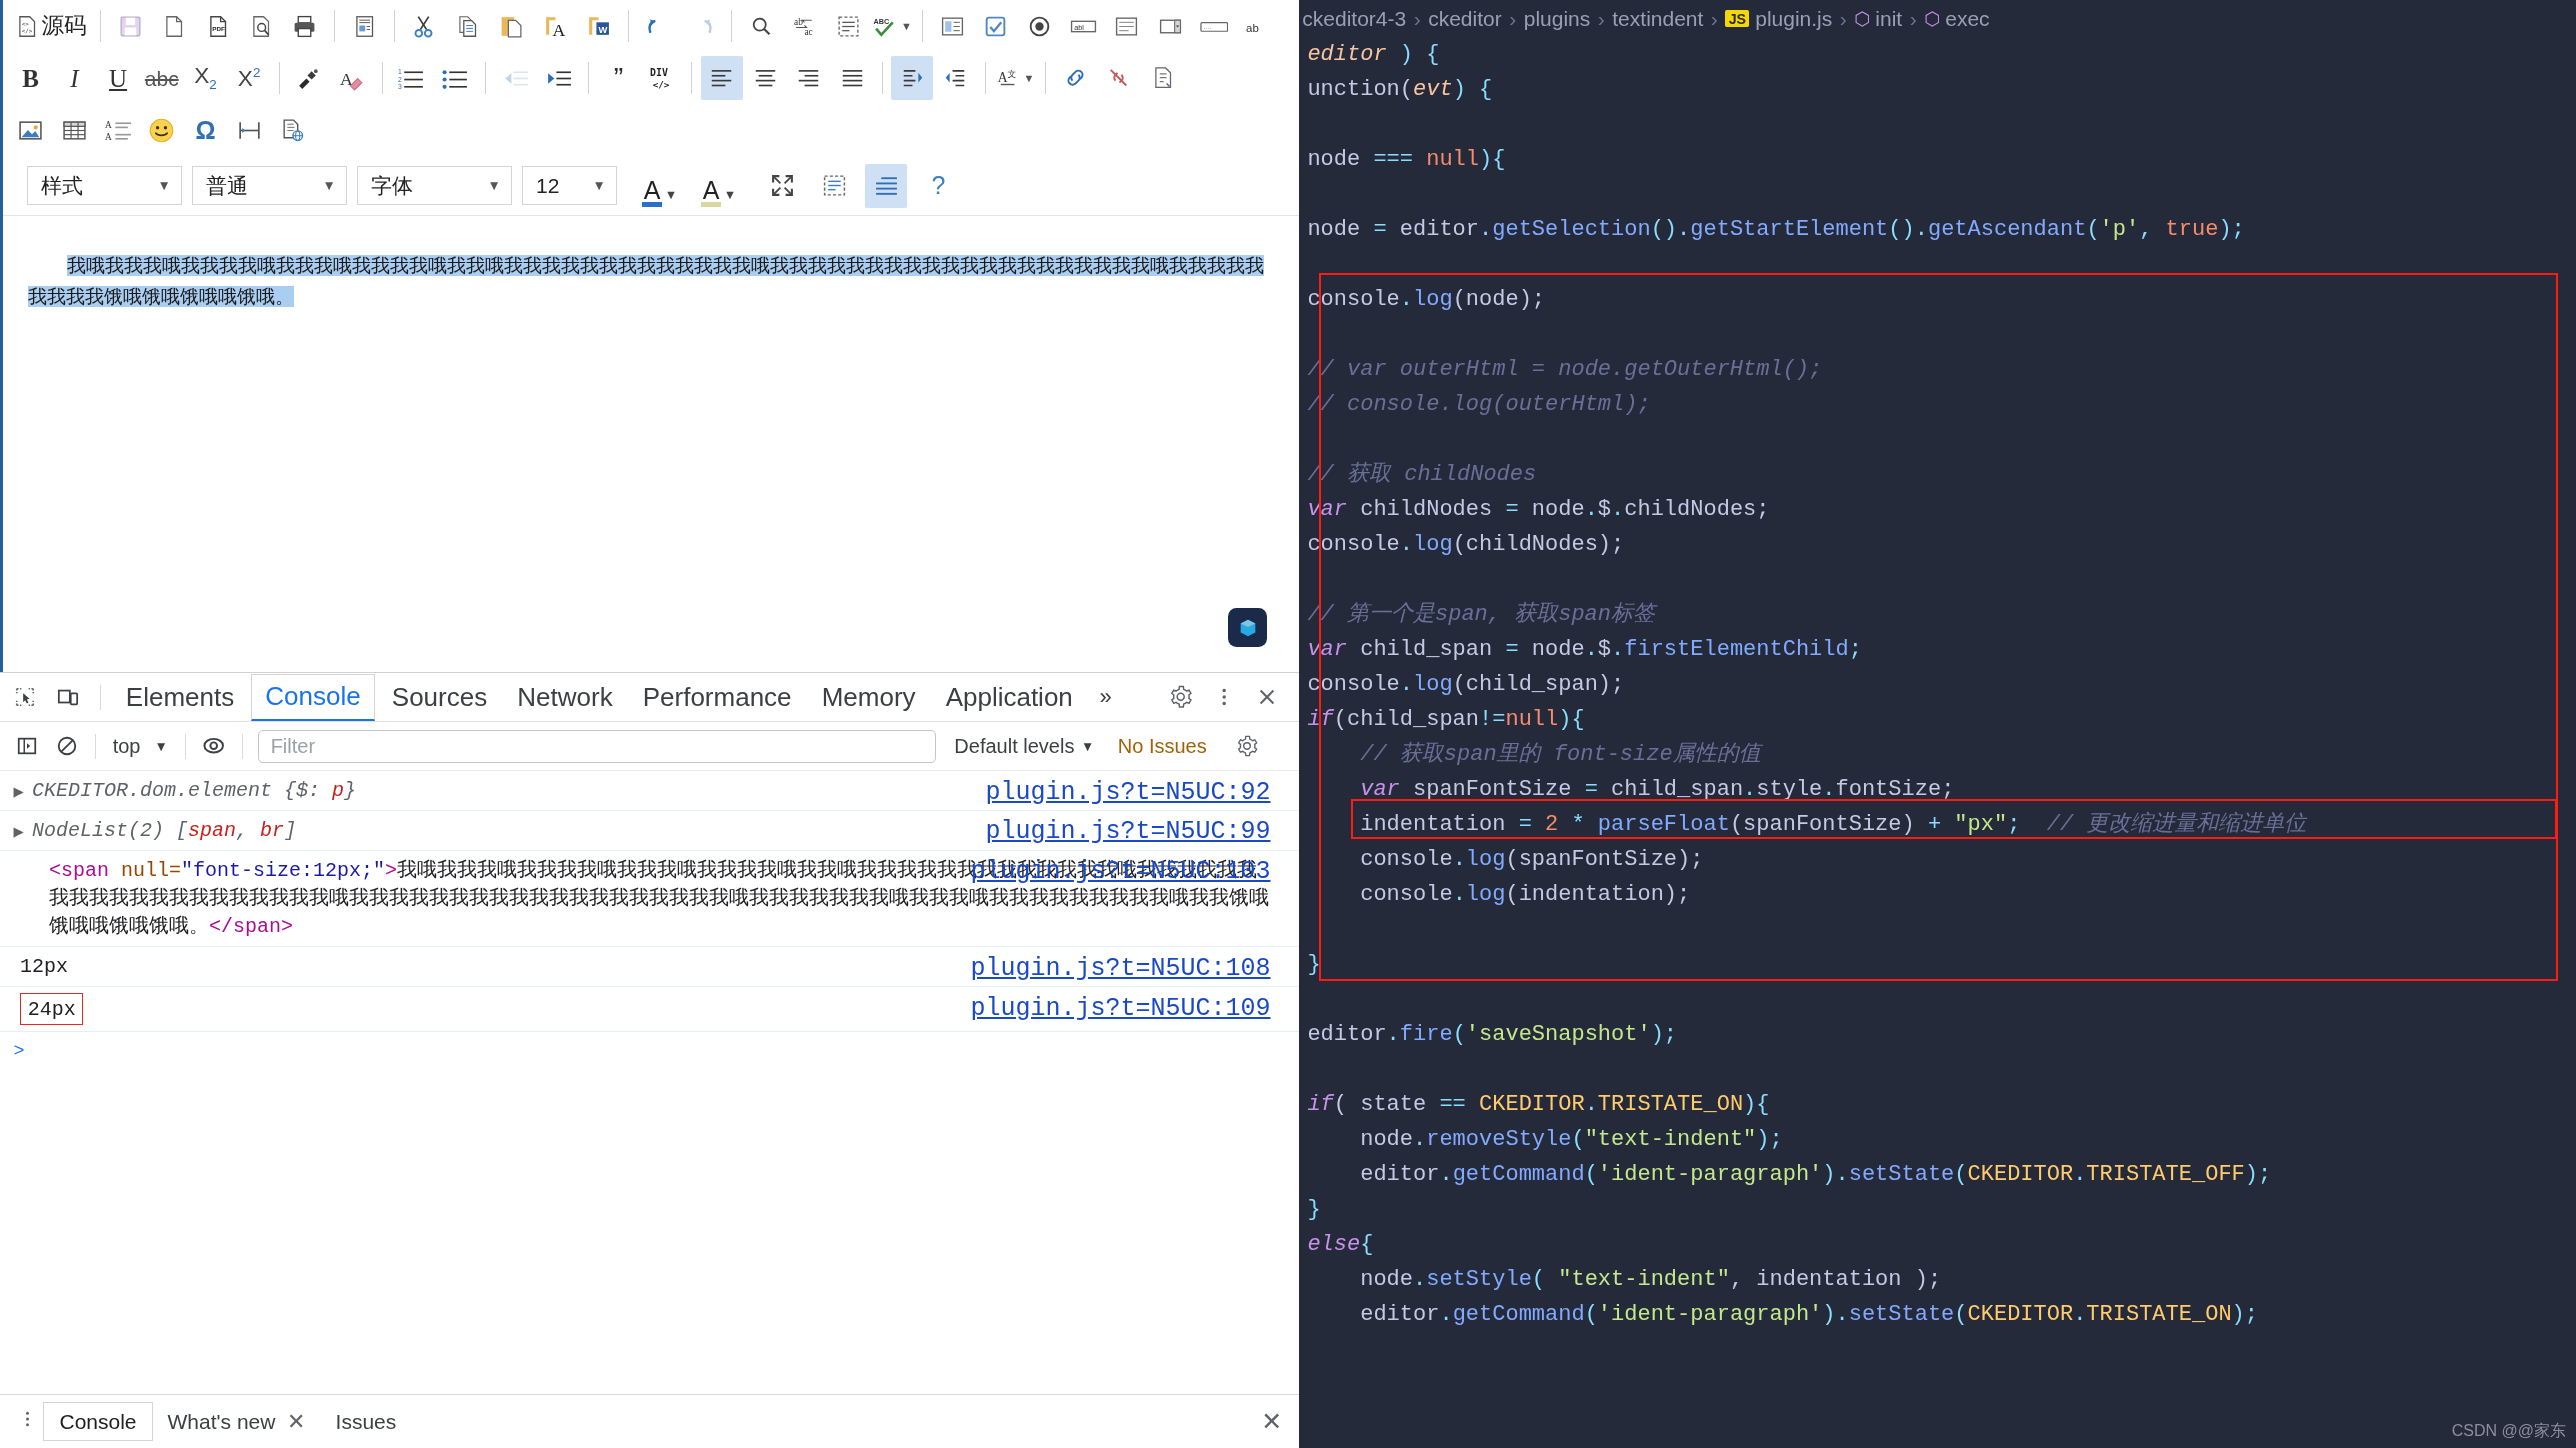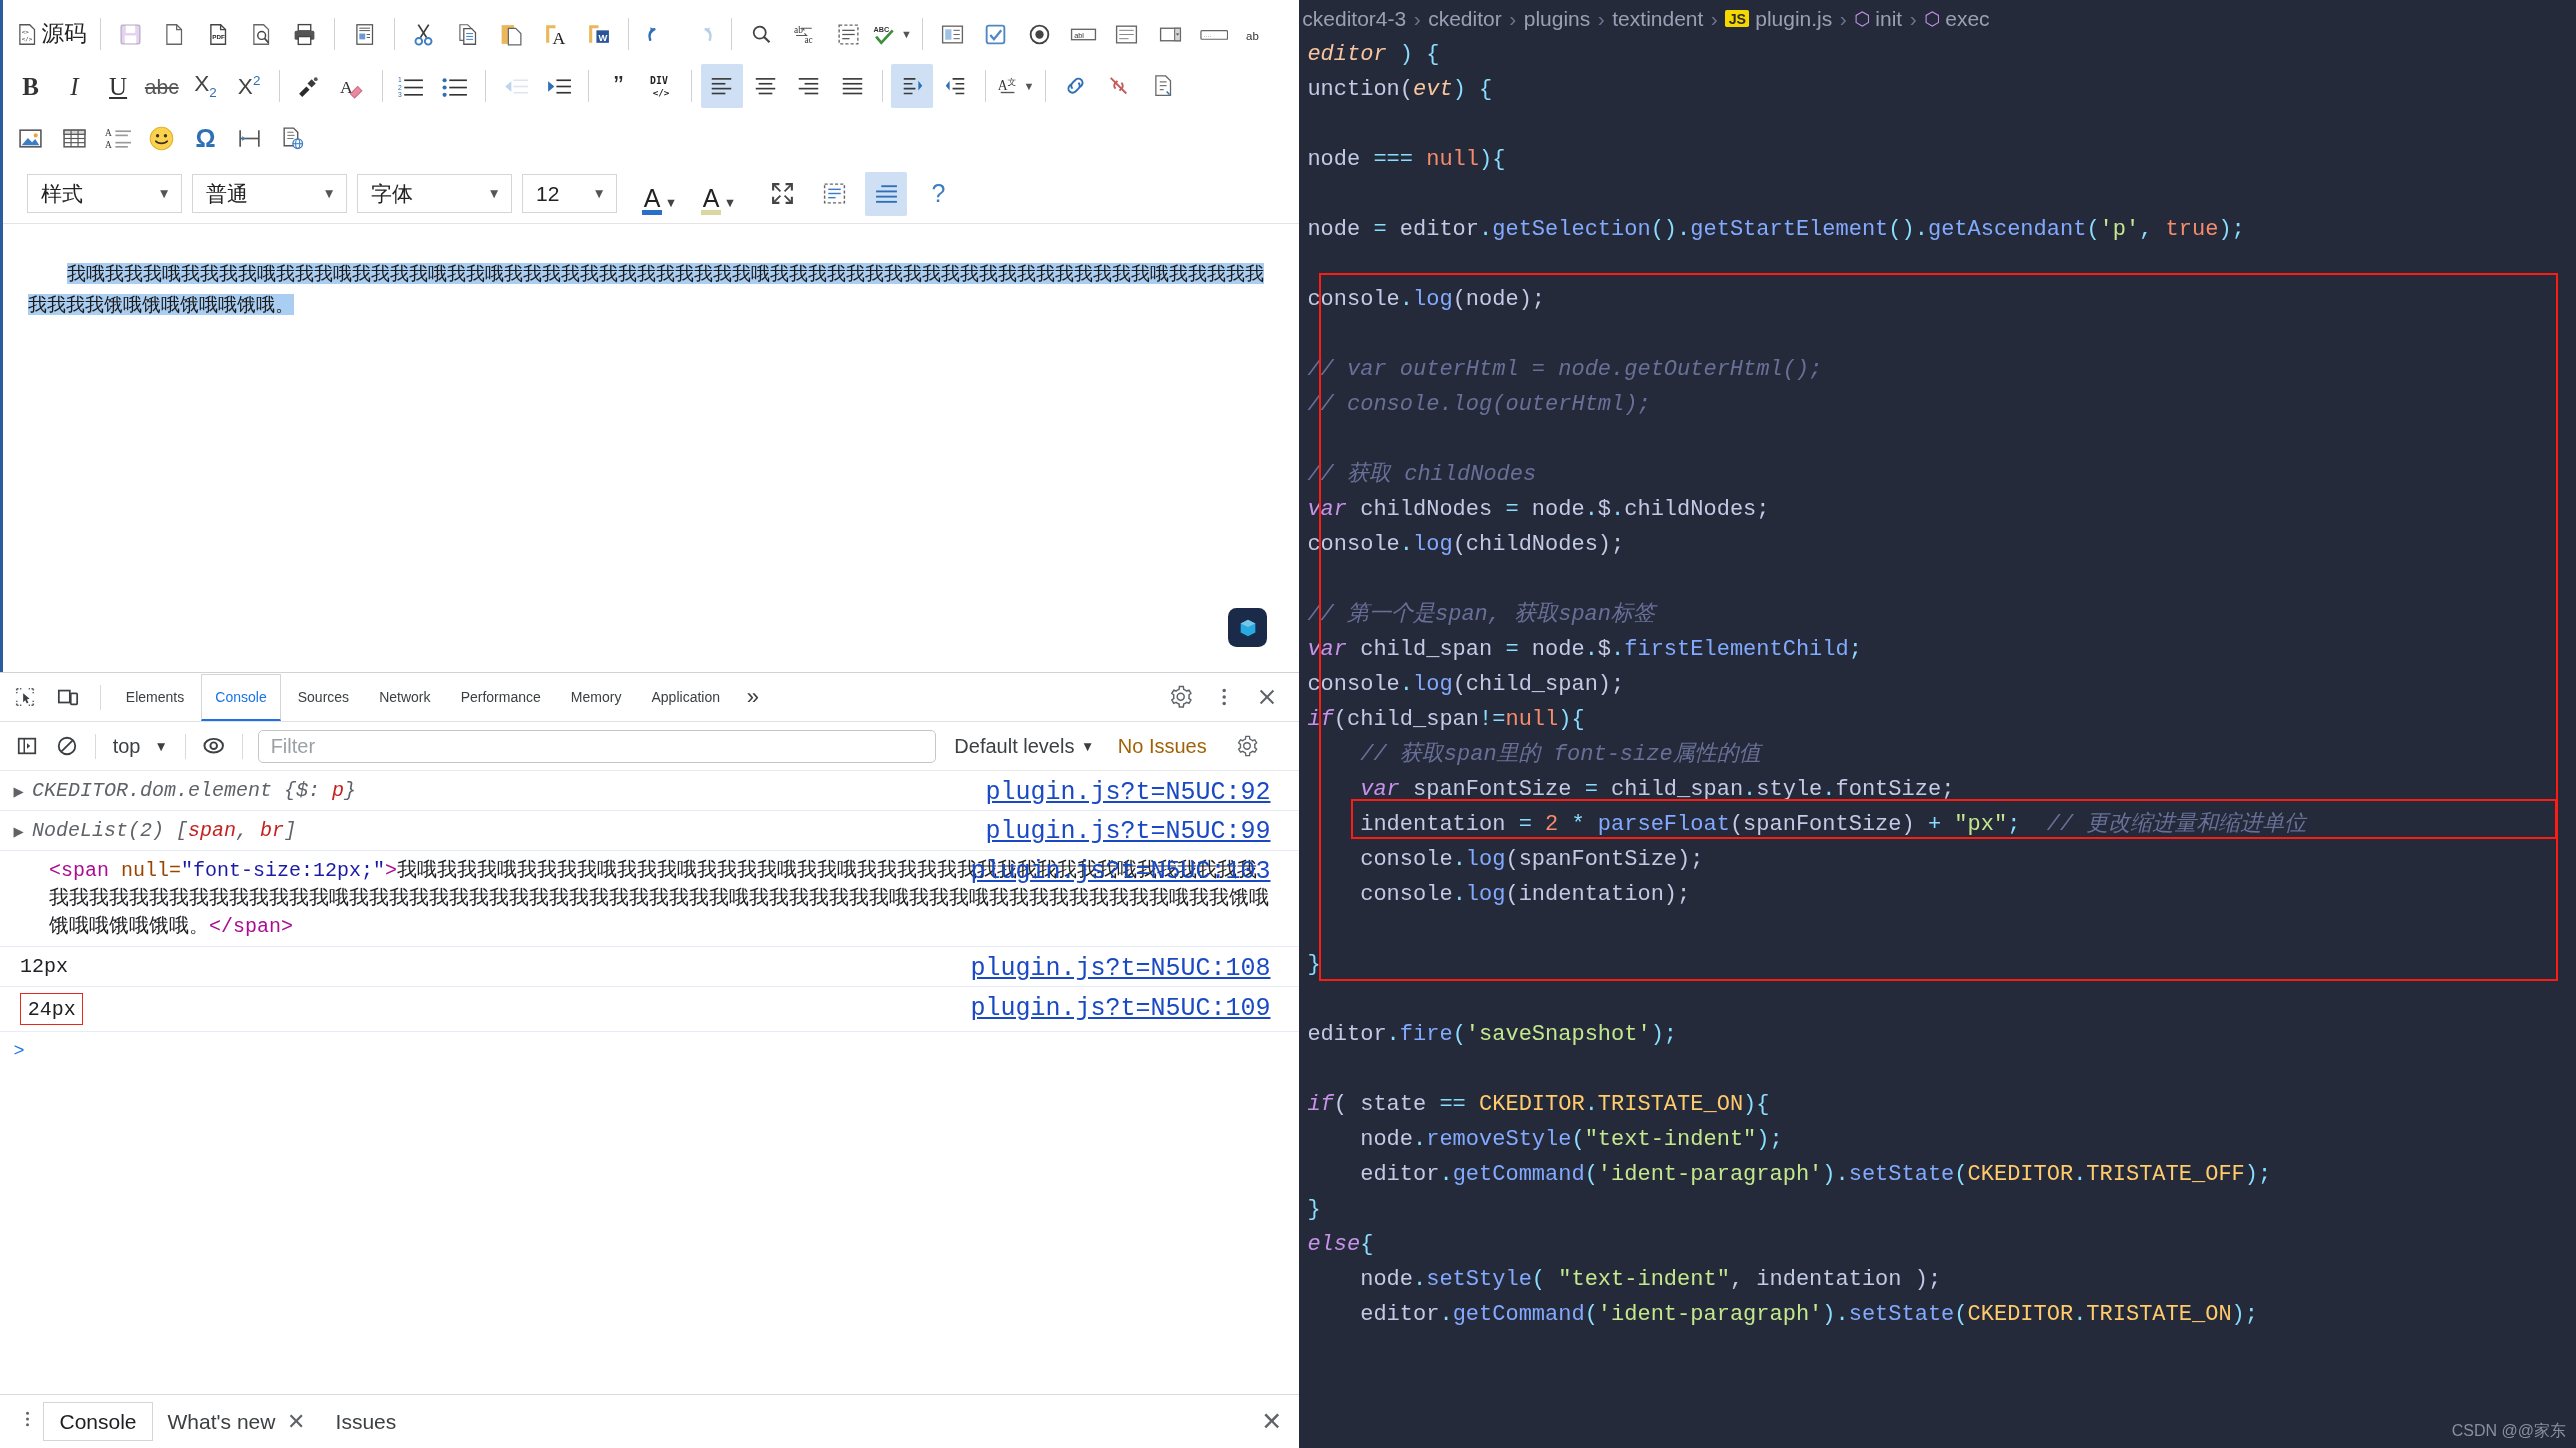--- a/index.html
+++ b/index.html
@@ -18,21 +18,21 @@
     background:#fff; overflow:hidden;
   }
 
   
   #ckeditor{
     position:absolute; left:0; top:0; width:1299px; height:672px;
     border-left:3.3px solid #2a5d9e;
     background:#fff;
     display:flex; flex-direction:column;
   }
-  .tb-area{ background:#fff; padding:0 6.7px;margin-top:8px; }
+  .tb-area{ background:#fff; padding:0 6.7px; }
   .tb-row{
     display:flex; align-items:center; height:52px; gap:1.7px;
   }
   .tb-btn{
     width:42px; height:44px; display:flex; align-items:center; justify-content:center;
     border-radius:1.7px; cursor:pointer; position:relative;
     font-size:22px; color:#333; line-height:1;
   }
   .tb-btn.active{ background:#cfe0f5; }
   .tb-btn.dim{ opacity:.33; }
@@ -88,21 +88,21 @@
   }
   #dt-tabs{
     height:49px; display:flex; align-items:center;
     border-bottom:0.8px solid #e0e2e6; padding:0 5px; gap:3.3px;
     background:#fff;
   }
   .dt-icon-btn{ width:40px; height:37px; display:flex; align-items:center; justify-content:center; cursor:pointer;}
   .dt-vsep{ width:0.8px; height:25px; background:#d8dadd; margin:0 8.4px;}
   .dt-tab{
     padding:0 13.4px; height:47px; display:flex; align-items:center;
-    font-size:14px; color:#3c4043; cursor:pointer; white-space:nowrap;
+    font-size:26px; color:#3c4043; cursor:pointer; white-space:nowrap;
   }
   .dt-tab.sel{ color:#1a73e8; border-bottom:2.5px solid #1a73e8; }
   .dt-more{ font-size:22px; color:#3c4043; padding:0 10px; cursor:pointer;}
   .dt-right{ margin-left:auto; display:flex; align-items:center; gap:3.3px; padding-right:6.7px;}
 
   #dt-filterbar{
     height:49px; display:flex; align-items:center; gap:0px; padding:0 6.7px;
     border-bottom:0.8px solid #e7e9ec; background:#fff;
   }
   .fb-btn{ width:40px; height:37px; display:flex;align-items:center;justify-content:center;cursor:pointer;}

